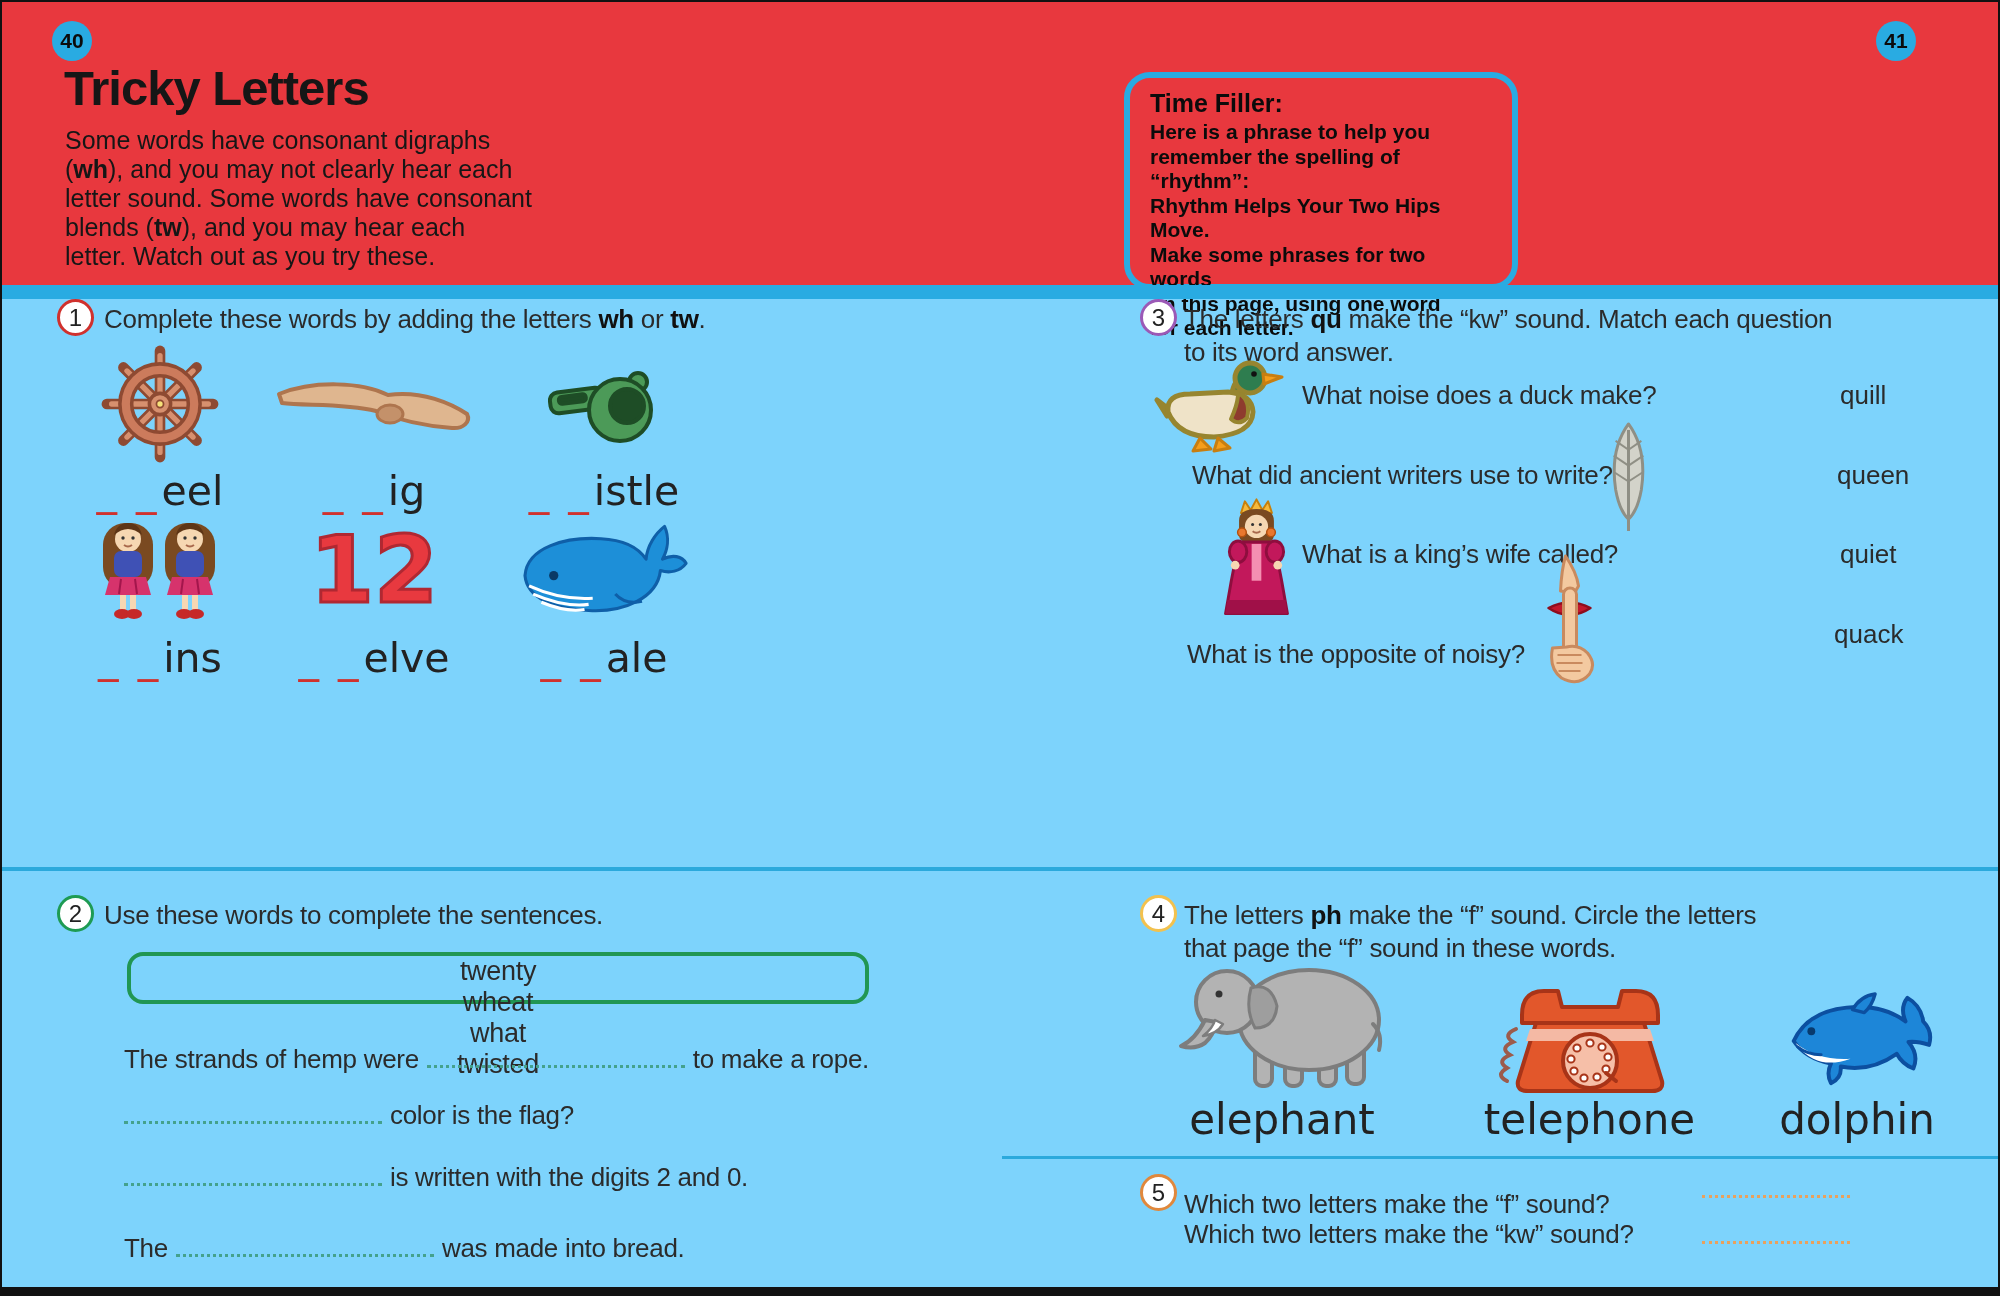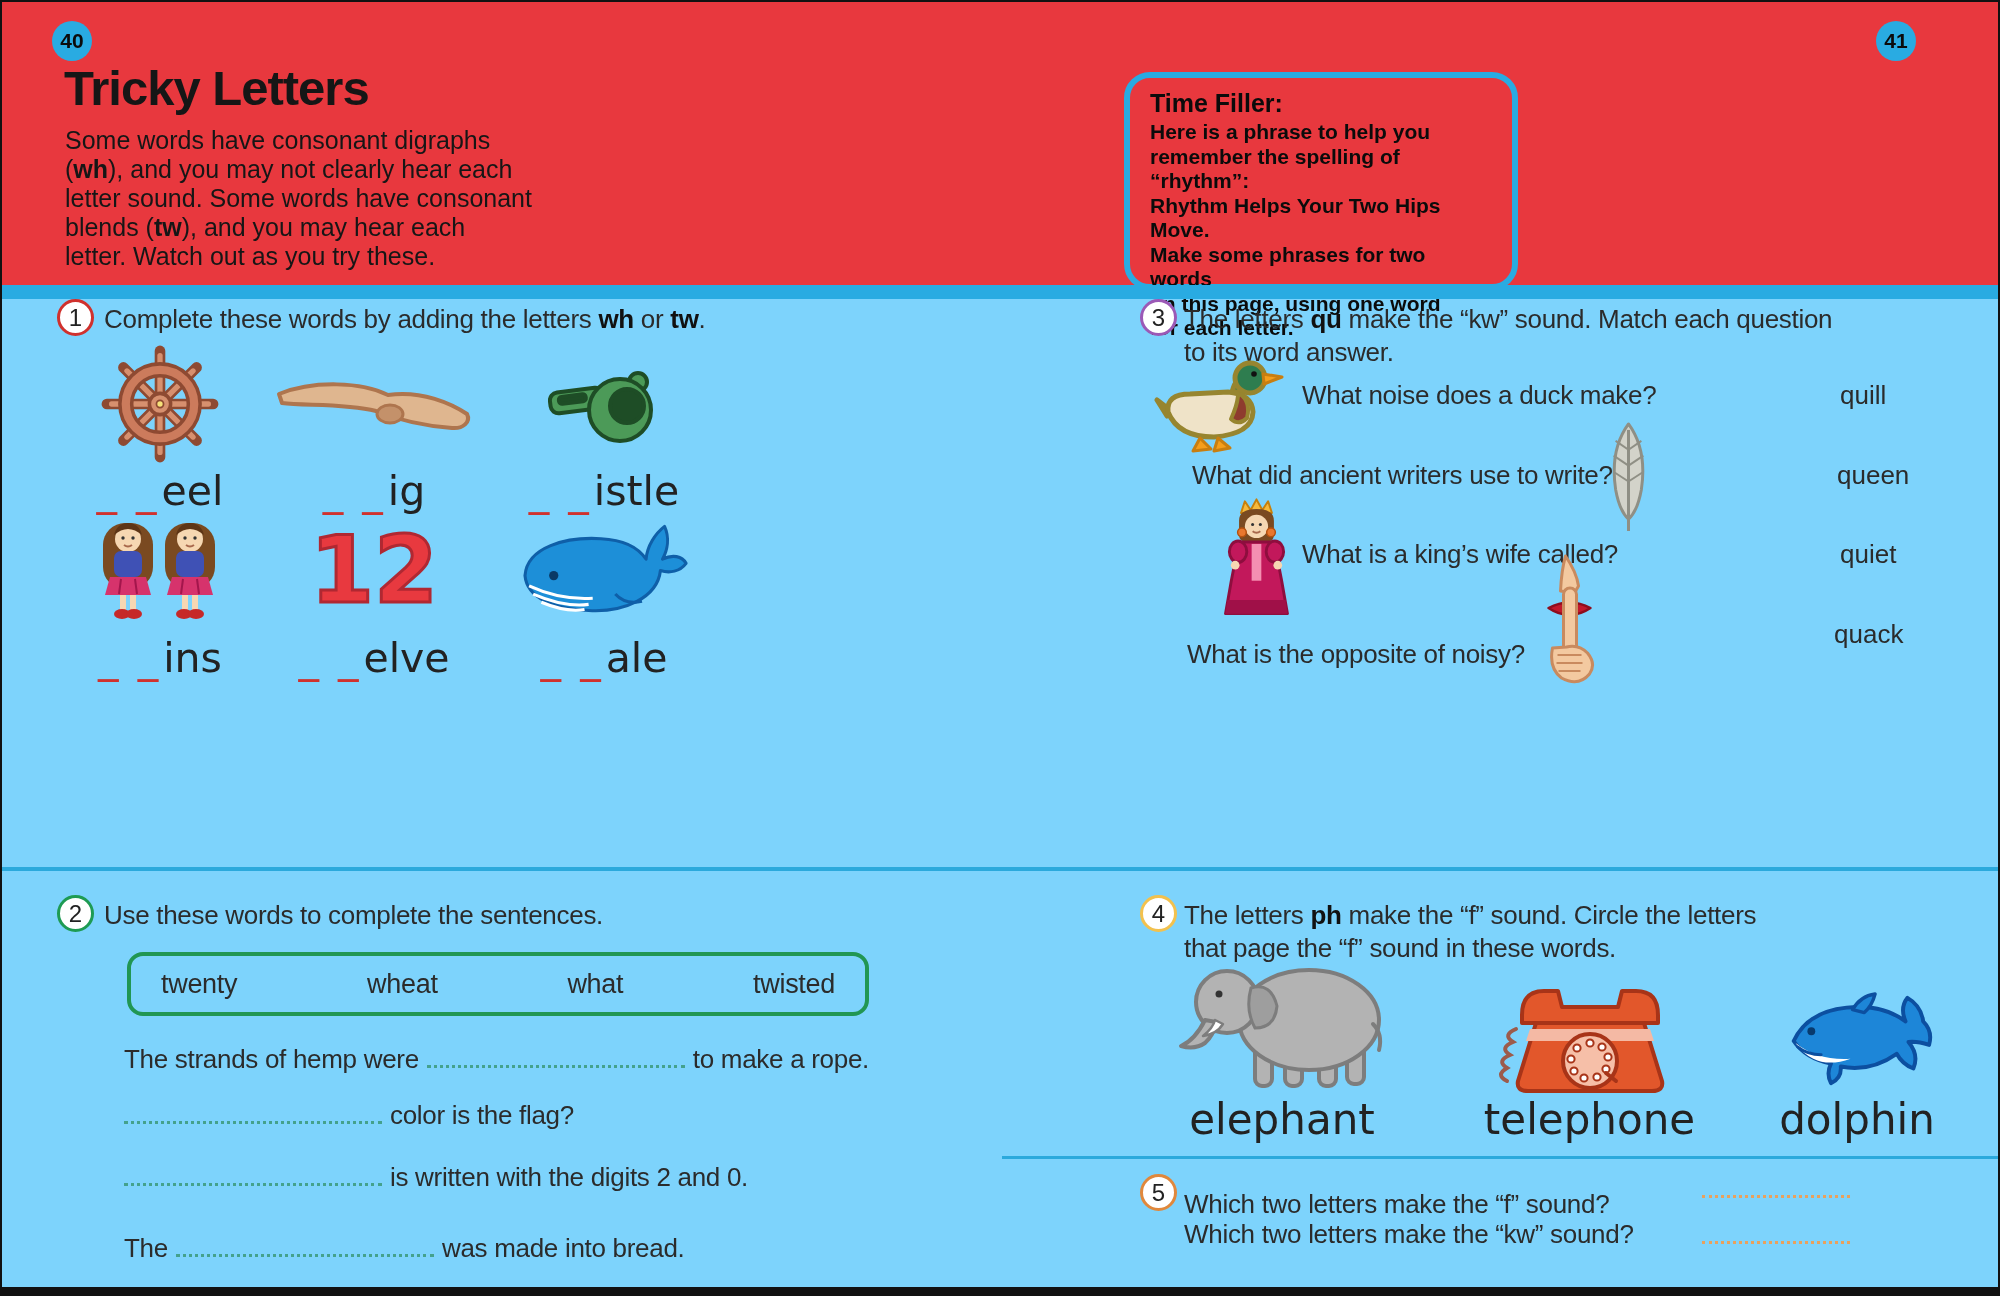--- a/index.html
+++ b/index.html
@@ -30,23 +30,23 @@
   .prompt{position:absolute;font-size:26px;color:#2B2B2B;line-height:33px;letter-spacing:-0.3px;}
   .prompt b{font-weight:800;color:#111;}
   .divider{position:absolute;background:#2BA9DC;}
   
   .cell{position:absolute;width:220px;}
   .icon-box{height:118px;display:flex;align-items:center;justify-content:center;}
   .word-label{margin-top:4px;text-align:center;font-family:"DejaVu Sans",sans-serif;
               font-size:41px;color:#222;}
   .blank{color:var(--blankred);letter-spacing:3px;margin-right:2px;}
   
-  .bank{position:absolute;left:125px;top:950px;width:742px;height:64px;border:4px solid #219653;
+  .bank{position:absolute;left:125px;top:950px;width:742px;height:52px;border:4px solid #219653;
         border-radius:16px;display:flex;align-items:center;justify-content:space-between;padding:0 30px;
-        font-size:27px;color:#2B2B2B;letter-spacing:-0.3px;}
+        font-size:27px;color:#2B2B2B;letter-spacing:-0.3px;flex-direction:column;}
   .sentence{position:absolute;left:122px;font-size:26px;color:#2B2B2B;letter-spacing:-0.3px;white-space:nowrap;}
   .dotline{display:inline-block;width:258px;height:24px;border-bottom:3px dotted var(--dotteal);margin:0 8px;}
   .dotline.first{margin-left:0;}
   
   .question{position:absolute;font-size:26px;color:#2B2B2B;letter-spacing:-0.3px;white-space:nowrap;}
   .answer{position:absolute;font-size:26px;color:#2B2B2B;}
   
   .pic-label{position:absolute;font-family:"DejaVu Sans",sans-serif;font-size:42px;color:#222;text-align:center;}
   .dotline5{position:absolute;width:148px;height:14px;border-bottom:3px dotted var(--dotorange);}
   svg{display:block;}

